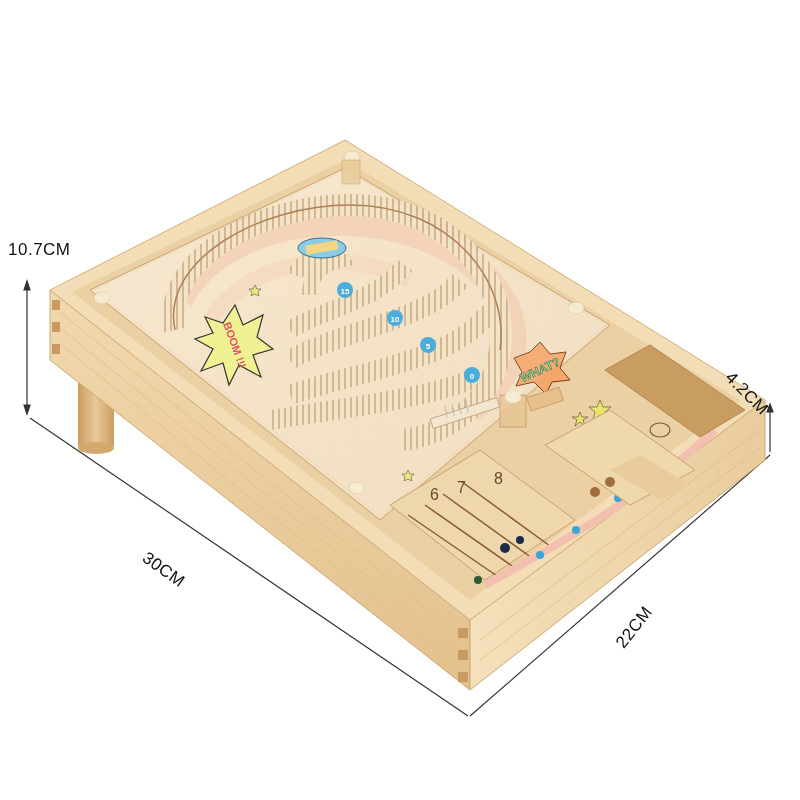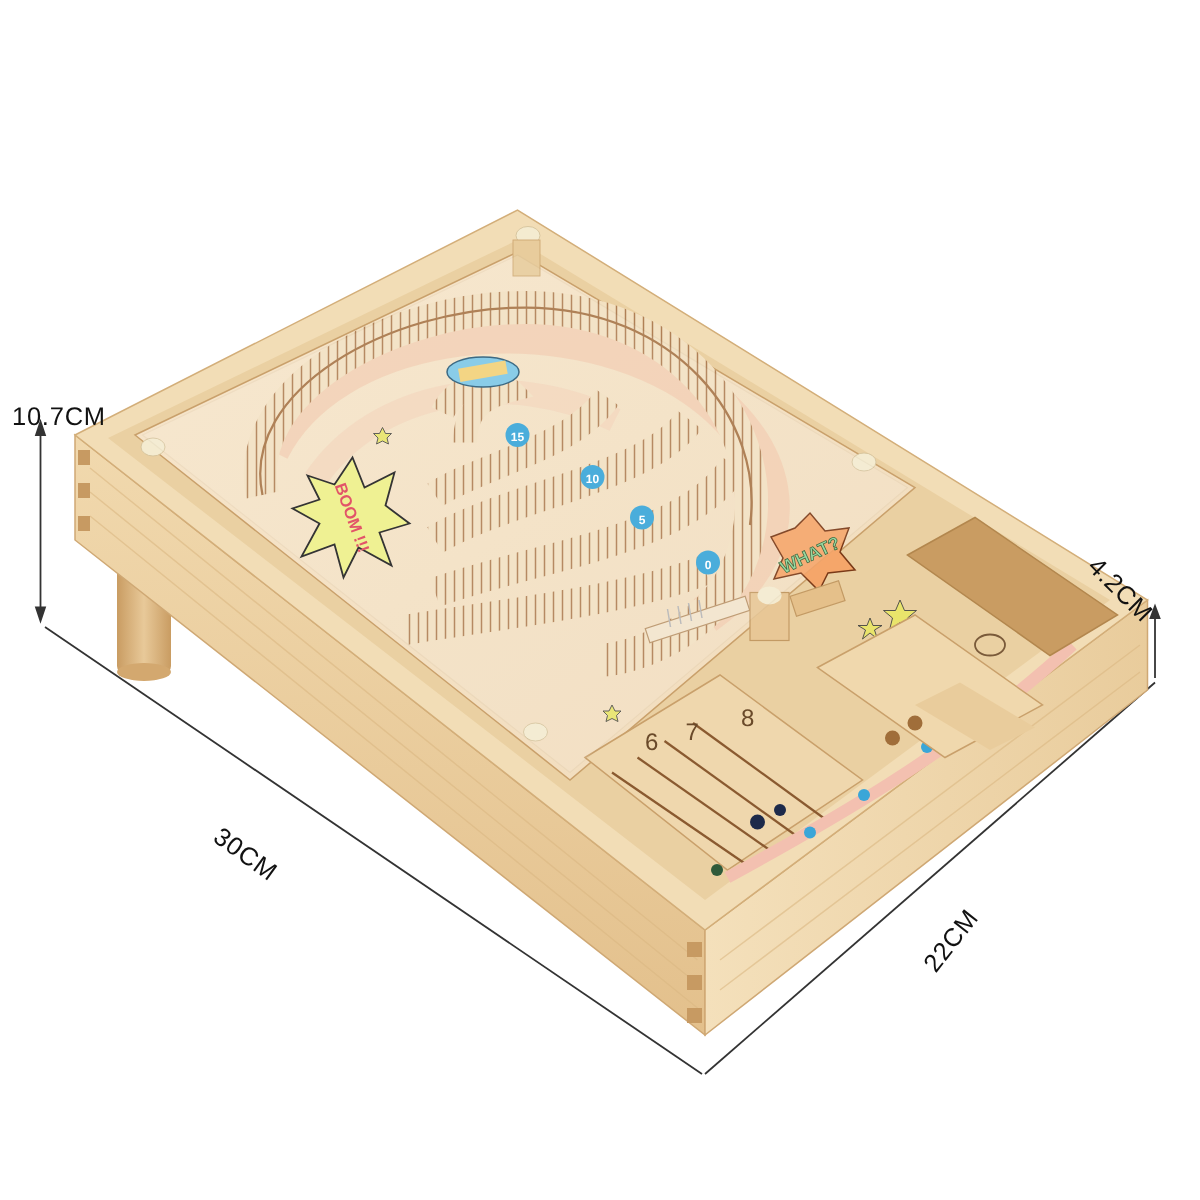--- a/index.html
+++ b/index.html
@@ -1,21 +1,21 @@
 <!DOCTYPE html>
 <html><head>
 <meta charset="utf-8">
 <style>
   html, body { margin: 0; padding: 0; background: #ffffff; }
   body { width: 800px; height: 800px; position: relative; overflow: hidden;
          font-family: "Liberation Sans", sans-serif; }
   #scene { position: absolute; left: 0; top: 0; width: 800px; height: 800px; }
   .dim-label { position: absolute; font-family: "Liberation Sans", sans-serif;
                font-size: 17px; color: #111; white-space: nowrap; letter-spacing: 0.5px; }
-  #lbl-height { left: 8px; top: 268px; }
+  #lbl-height { left: 8px; top: 240px; }
   #lbl-depth  { left: 735px; top: 368px; transform: rotate(45deg); transform-origin: left top; }
   #lbl-width  { left: 150px; top: 548px; transform: rotate(36deg); transform-origin: left top; }
   #lbl-length { left: 612px; top: 640px; transform: rotate(-52deg); transform-origin: left top; }
   .sticker-text { font-family: "Liberation Sans", sans-serif; font-weight: bold; }
 </style>
 </head>
 <body>
 
 <svg id="scene" viewBox="0 0 800 800" xmlns="http://www.w3.org/2000/svg">
   <defs>

